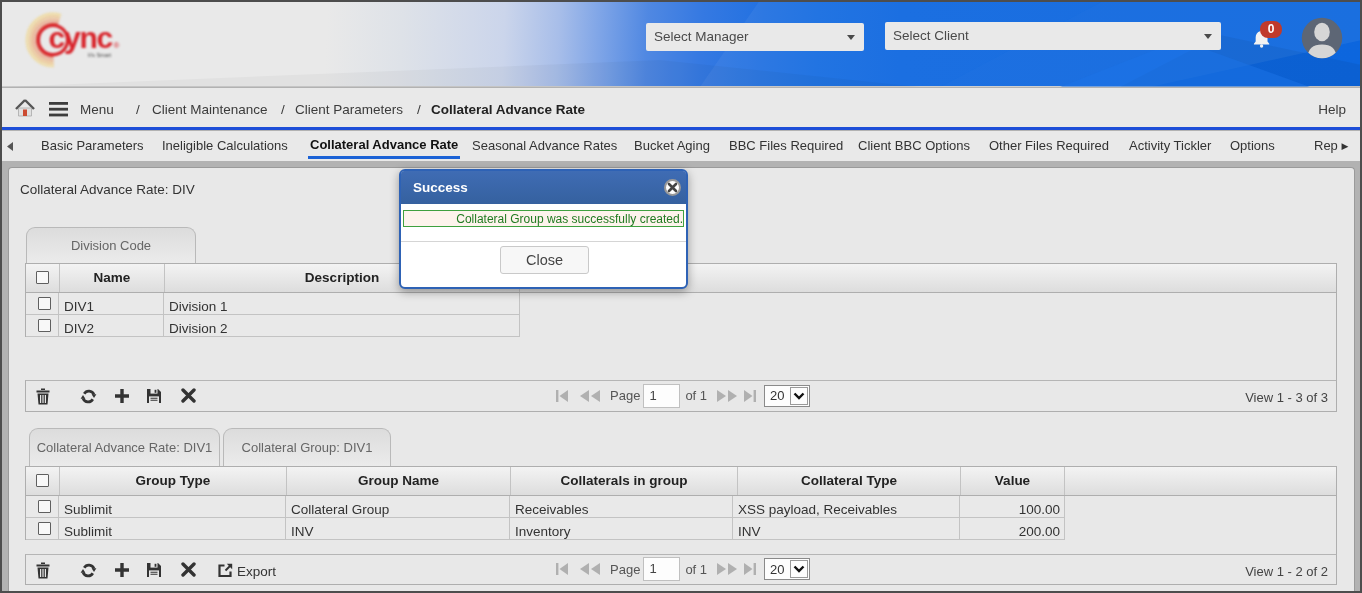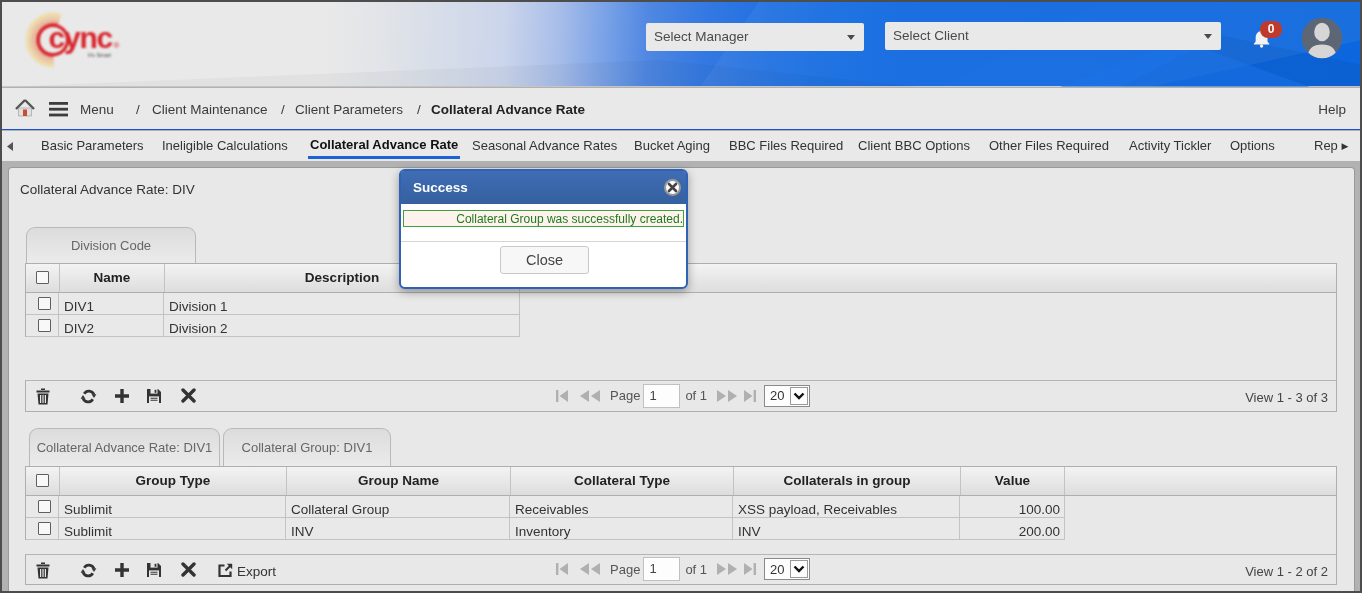--- a/index.html
+++ b/index.html
@@ -16,21 +16,21 @@
     border-bottom:1px solid #cccccc; }
   #hdrpoly { left:0; top:0; width:1362px; height:87px; }
   .selbox { background:#e9e9e9; border-radius:2px; color:#4a4a4a; font-size:13.5px;
             line-height:28px; padding-left:8px; }
   .selarrow { position:absolute; right:9px; top:12px; width:0; height:0;
       border-left:4.5px solid transparent; border-right:4.5px solid transparent;
       border-top:5.5px solid #4a4a4a; }
 
   
   #crumbs { left:0; top:88px; width:1362px; height:42px; background:#e9e9e9;
-            border-bottom:1px solid #1d4ed8; }
+            border-bottom:3px solid #1d4ed8; }
   #crumbs .txt { font-size:13.5px; color:#3b3b3b; }
 
   
   #tabrow { left:0; top:131px; width:1362px; height:30px; background:#e9e9e9; }
   .tabitem { position:absolute; top:0; height:30px; line-height:29px;
      font-size:13px; font-weight:400; color:#333; white-space:nowrap; }
   .tabitem.active { font-weight:700; color:#111; border-bottom:3px solid #1b62d6; height:28px; line-height:27px; padding:0 2px; margin-left:-2px;}
 
   
   #panel { left:8px; top:167px; width:1347px; height:424px; background:#e8e8e8;
@@ -257,22 +257,22 @@
 <div class="sectab" style="left:29px;top:428px;width:191px;height:38px;line-height:37px;">Collateral Advance Rate: DIV1</div>
 <div class="sectab" style="left:223px;top:428px;width:168px;height:38px;line-height:37px;">Collateral Group: DIV1</div>
 
 <div class="grid" style="left:25px;top:466px;width:1312px;height:119px;">
   <div class="ghead">
     <div class="hc cbcell" style="width:34px;">
         <span class="cb"></span>
       </div>
     <div class="hc" style="width:227px;">Group Type</div>
     <div class="hc" style="width:224px;">Group Name</div>
+    <div class="hc" style="width:227px;">Collaterals in group</div>
     <div class="hc" style="width:223px;">Collateral Type</div>
-    <div class="hc" style="width:227px;">Collaterals in group</div>
     <div class="hc" style="width:104px;">Value</div>
     <div class="hc" style="flex:1;"></div>
   </div>
   <div class="grows" style="width:1040px;">
     <div class="grow">
         <div class="c cbcell" style="width:33px;">
           <span class="cb"></span>
         </div>
         <div class="c" style="width:227px;">Sublimit</div>
         <div class="c" style="width:224px;">Collateral Group</div>

